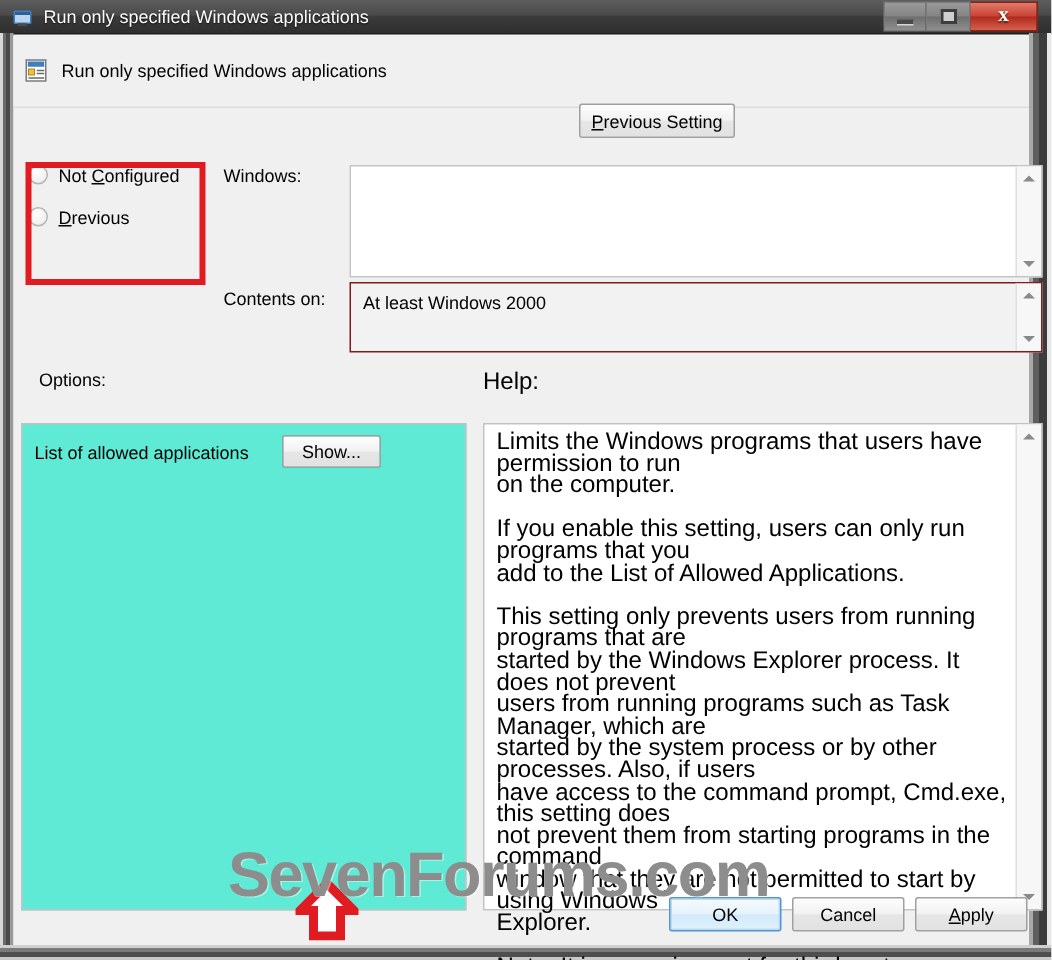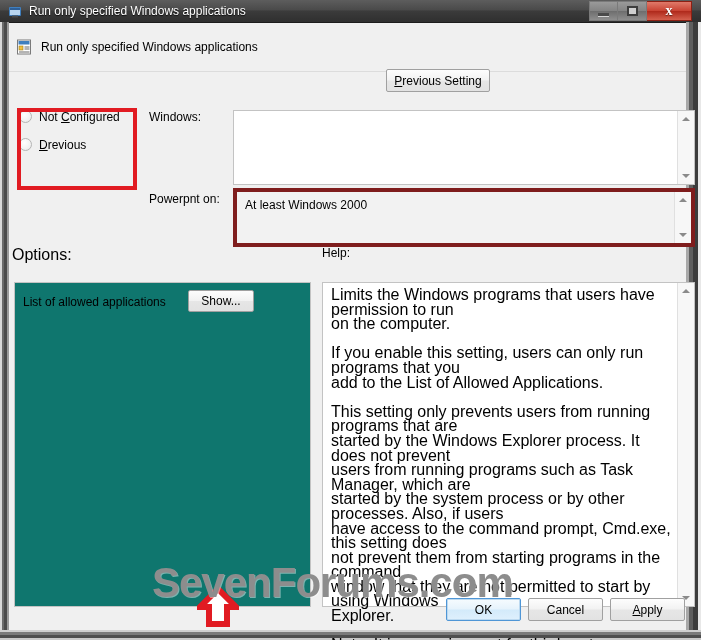--- a/index.html
+++ b/index.html
@@ -232,23 +232,23 @@
     background: #ffffff;
   }
   .lbl-supported {
     position: absolute;
     left: 140px; top: 168px;
     font-size: 12px;
   }
   .supported-box {
     position: absolute;
     left: 224px; top: 164px;
-    width: 462px; height: 59px;
-    box-sizing: border-box;
-    border: 4px solid #7f1d1d;
+    width: 462px; height: 47px;
+    box-sizing: border-box;
+    border: 1px solid #7f1d1d;
     background: #f2f2f2;
   }
   .supported-text {
     position: absolute;
     left: 8px; top: 6px;
     font-size: 12px;
     color: #000;
     white-space: nowrap;
   }
 
@@ -280,37 +280,37 @@
   .arrow-tri-down {
     width: 0; height: 0;
     border-left: 4px solid transparent;
     border-right: 4px solid transparent;
     border-top: 4px solid #8a8a8a;
   }
 
   
   .lbl-options {
     position: absolute;
-    left: 3px; top: 222px;
+    left: 17px; top: 222px;
+    font-size: 12px;
+  }
+  .lbl-help {
+    position: absolute;
+    left: 313px; top: 222px;
     font-size: 16px;
-  }
-  .lbl-help {
-    position: absolute;
-    left: 313px; top: 222px;
-    font-size: 12px;
   }
 
   
   .options-panel {
     position: absolute;
     left: 5px; top: 258px;
     width: 297px; height: 325px;
     box-sizing: border-box;
     border: 1px solid #c3c3c3;
-    background: #0f766e;
+    background: #5eead4;
   }
   .opt-label {
     position: absolute;
     left: 8px; top: 12px;
     font-size: 12px;
     color: #000;
     white-space: nowrap;
   }
   .btn-show {
     position: absolute;
@@ -449,21 +449,21 @@
       <div class="vscroll">
         <div class="vscroll-arrow up">
             <span class="arrow-tri-up"></span>
           </div>
         <div class="vscroll-arrow down">
             <span class="arrow-tri-down"></span>
           </div>
       </div>
     </div>
 
-    <span class="lbl-supported">Powerpnt on:</span>
+    <span class="lbl-supported">Contents on:</span>
     <div class="supported-box">
       <span class="supported-text">At least Windows 2000</span>
       <div class="vscroll">
         <div class="vscroll-arrow up">
             <span class="arrow-tri-up"></span>
           </div>
         <div class="vscroll-arrow down">
             <span class="arrow-tri-down"></span>
           </div>
       </div>

